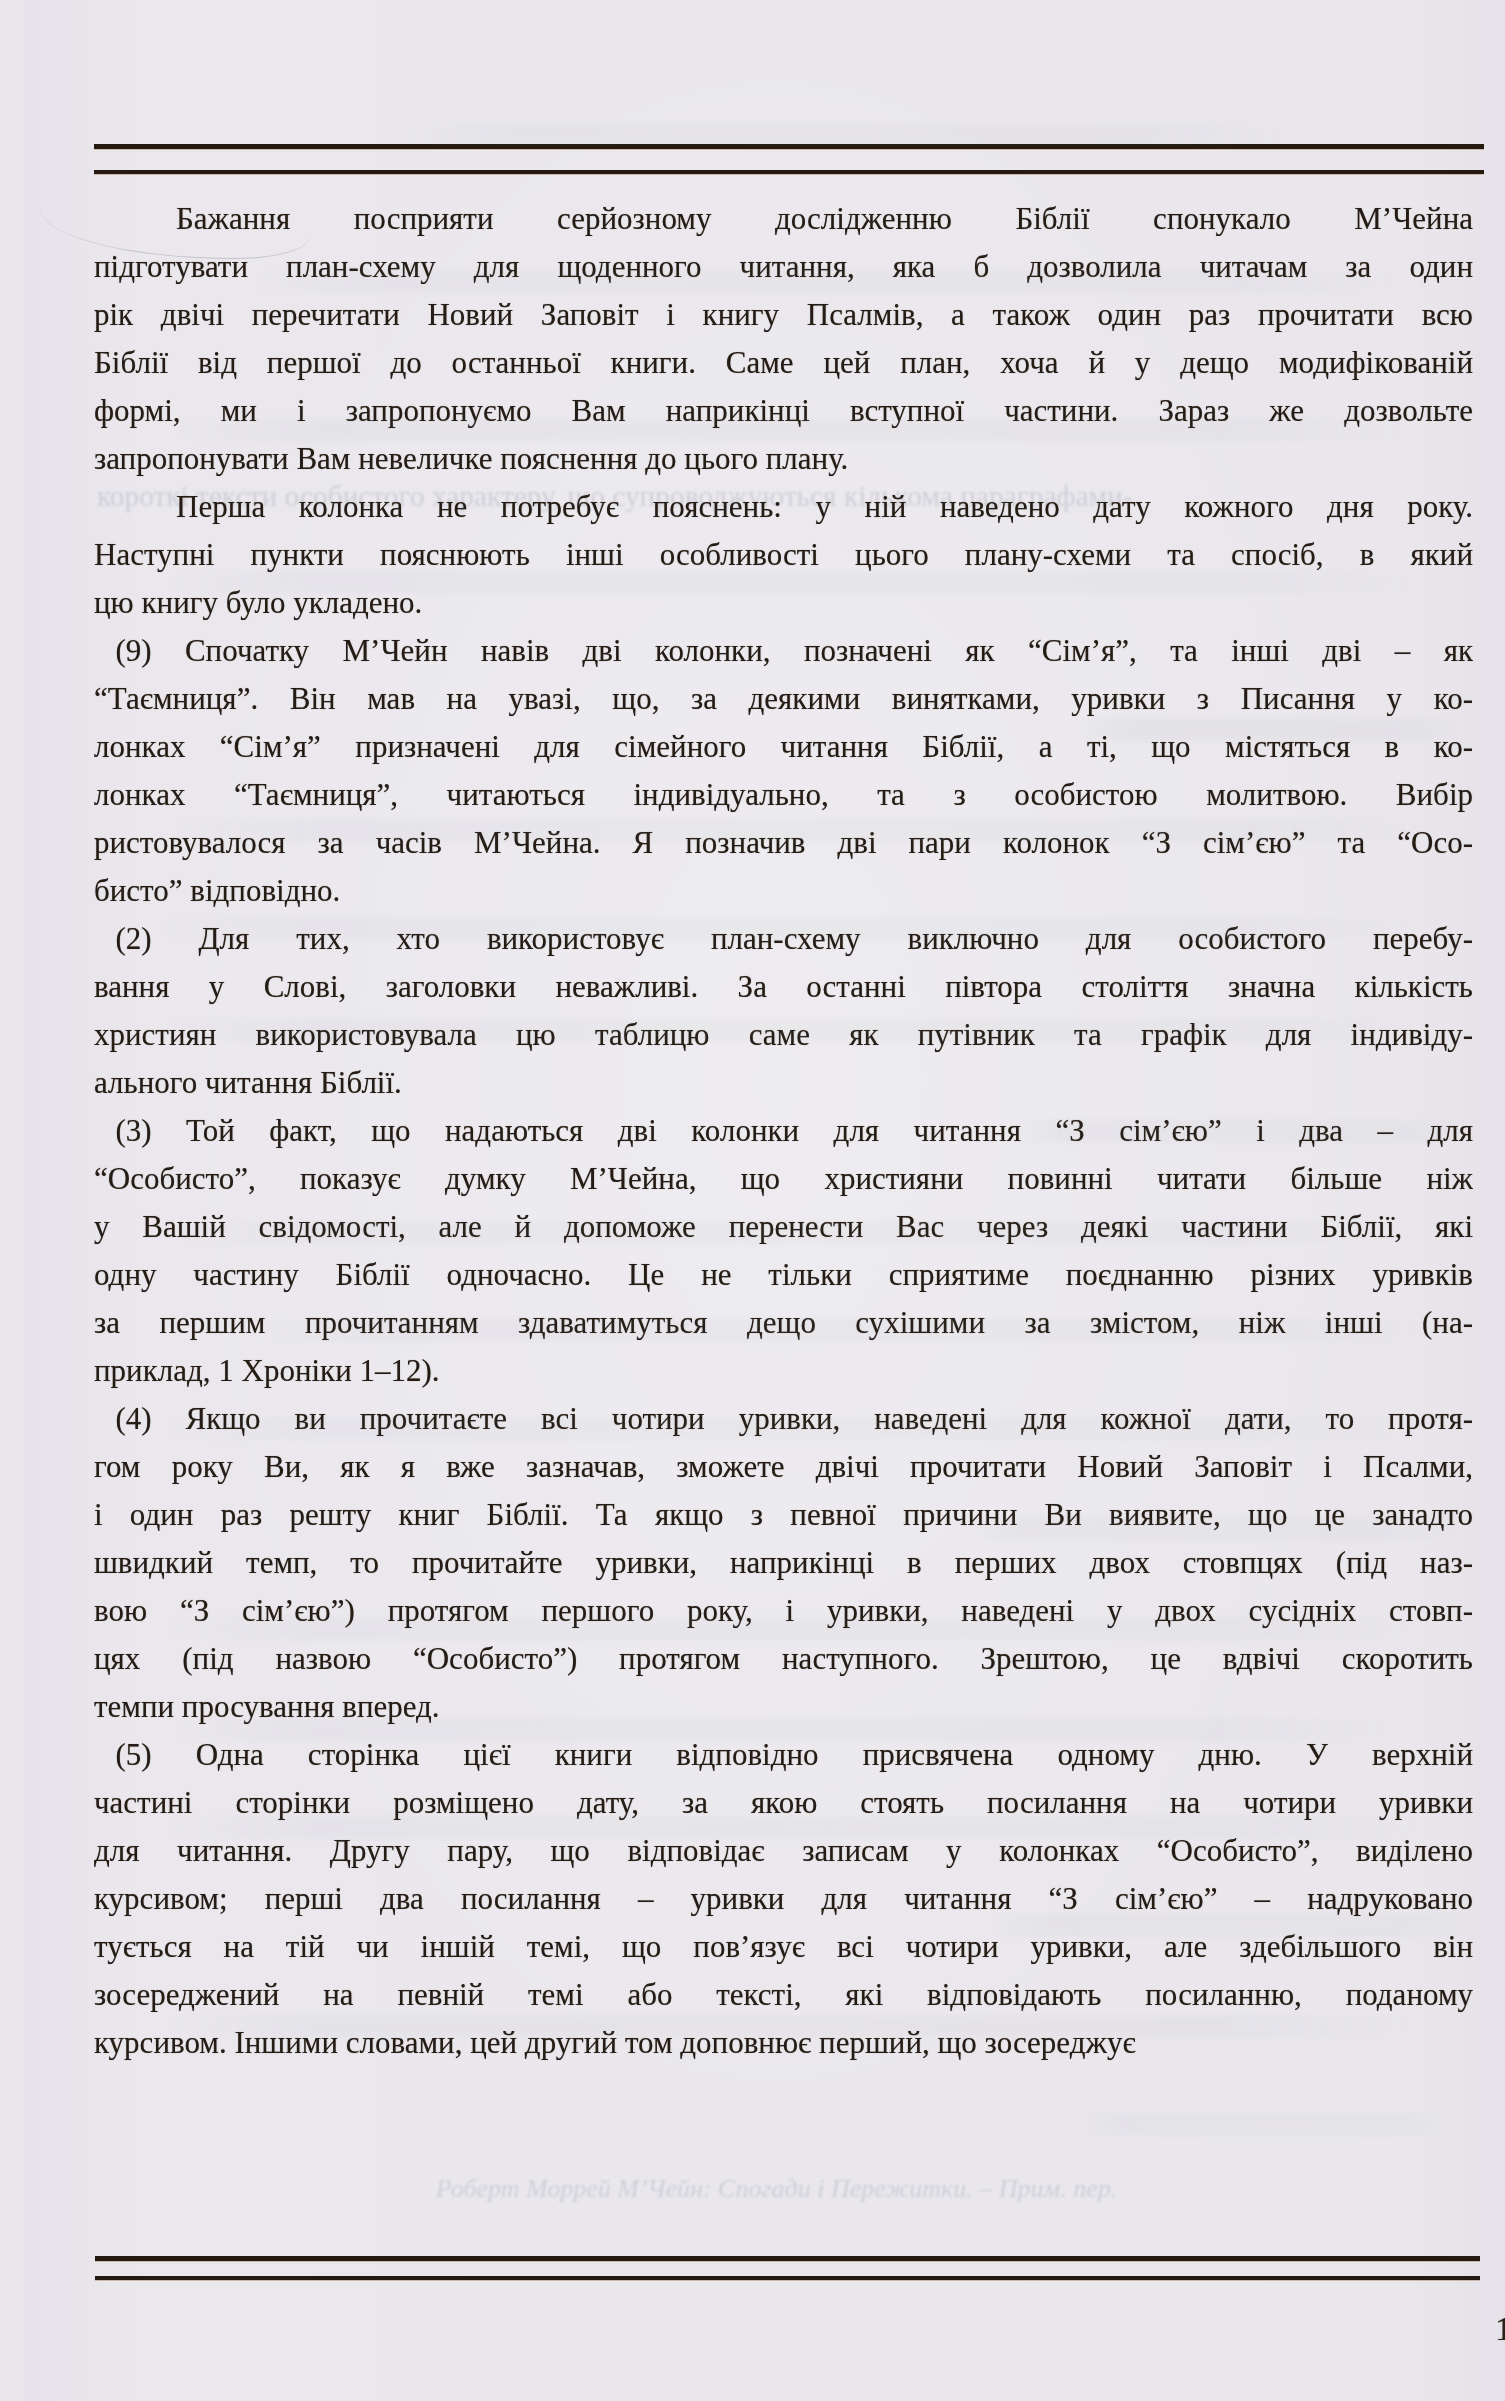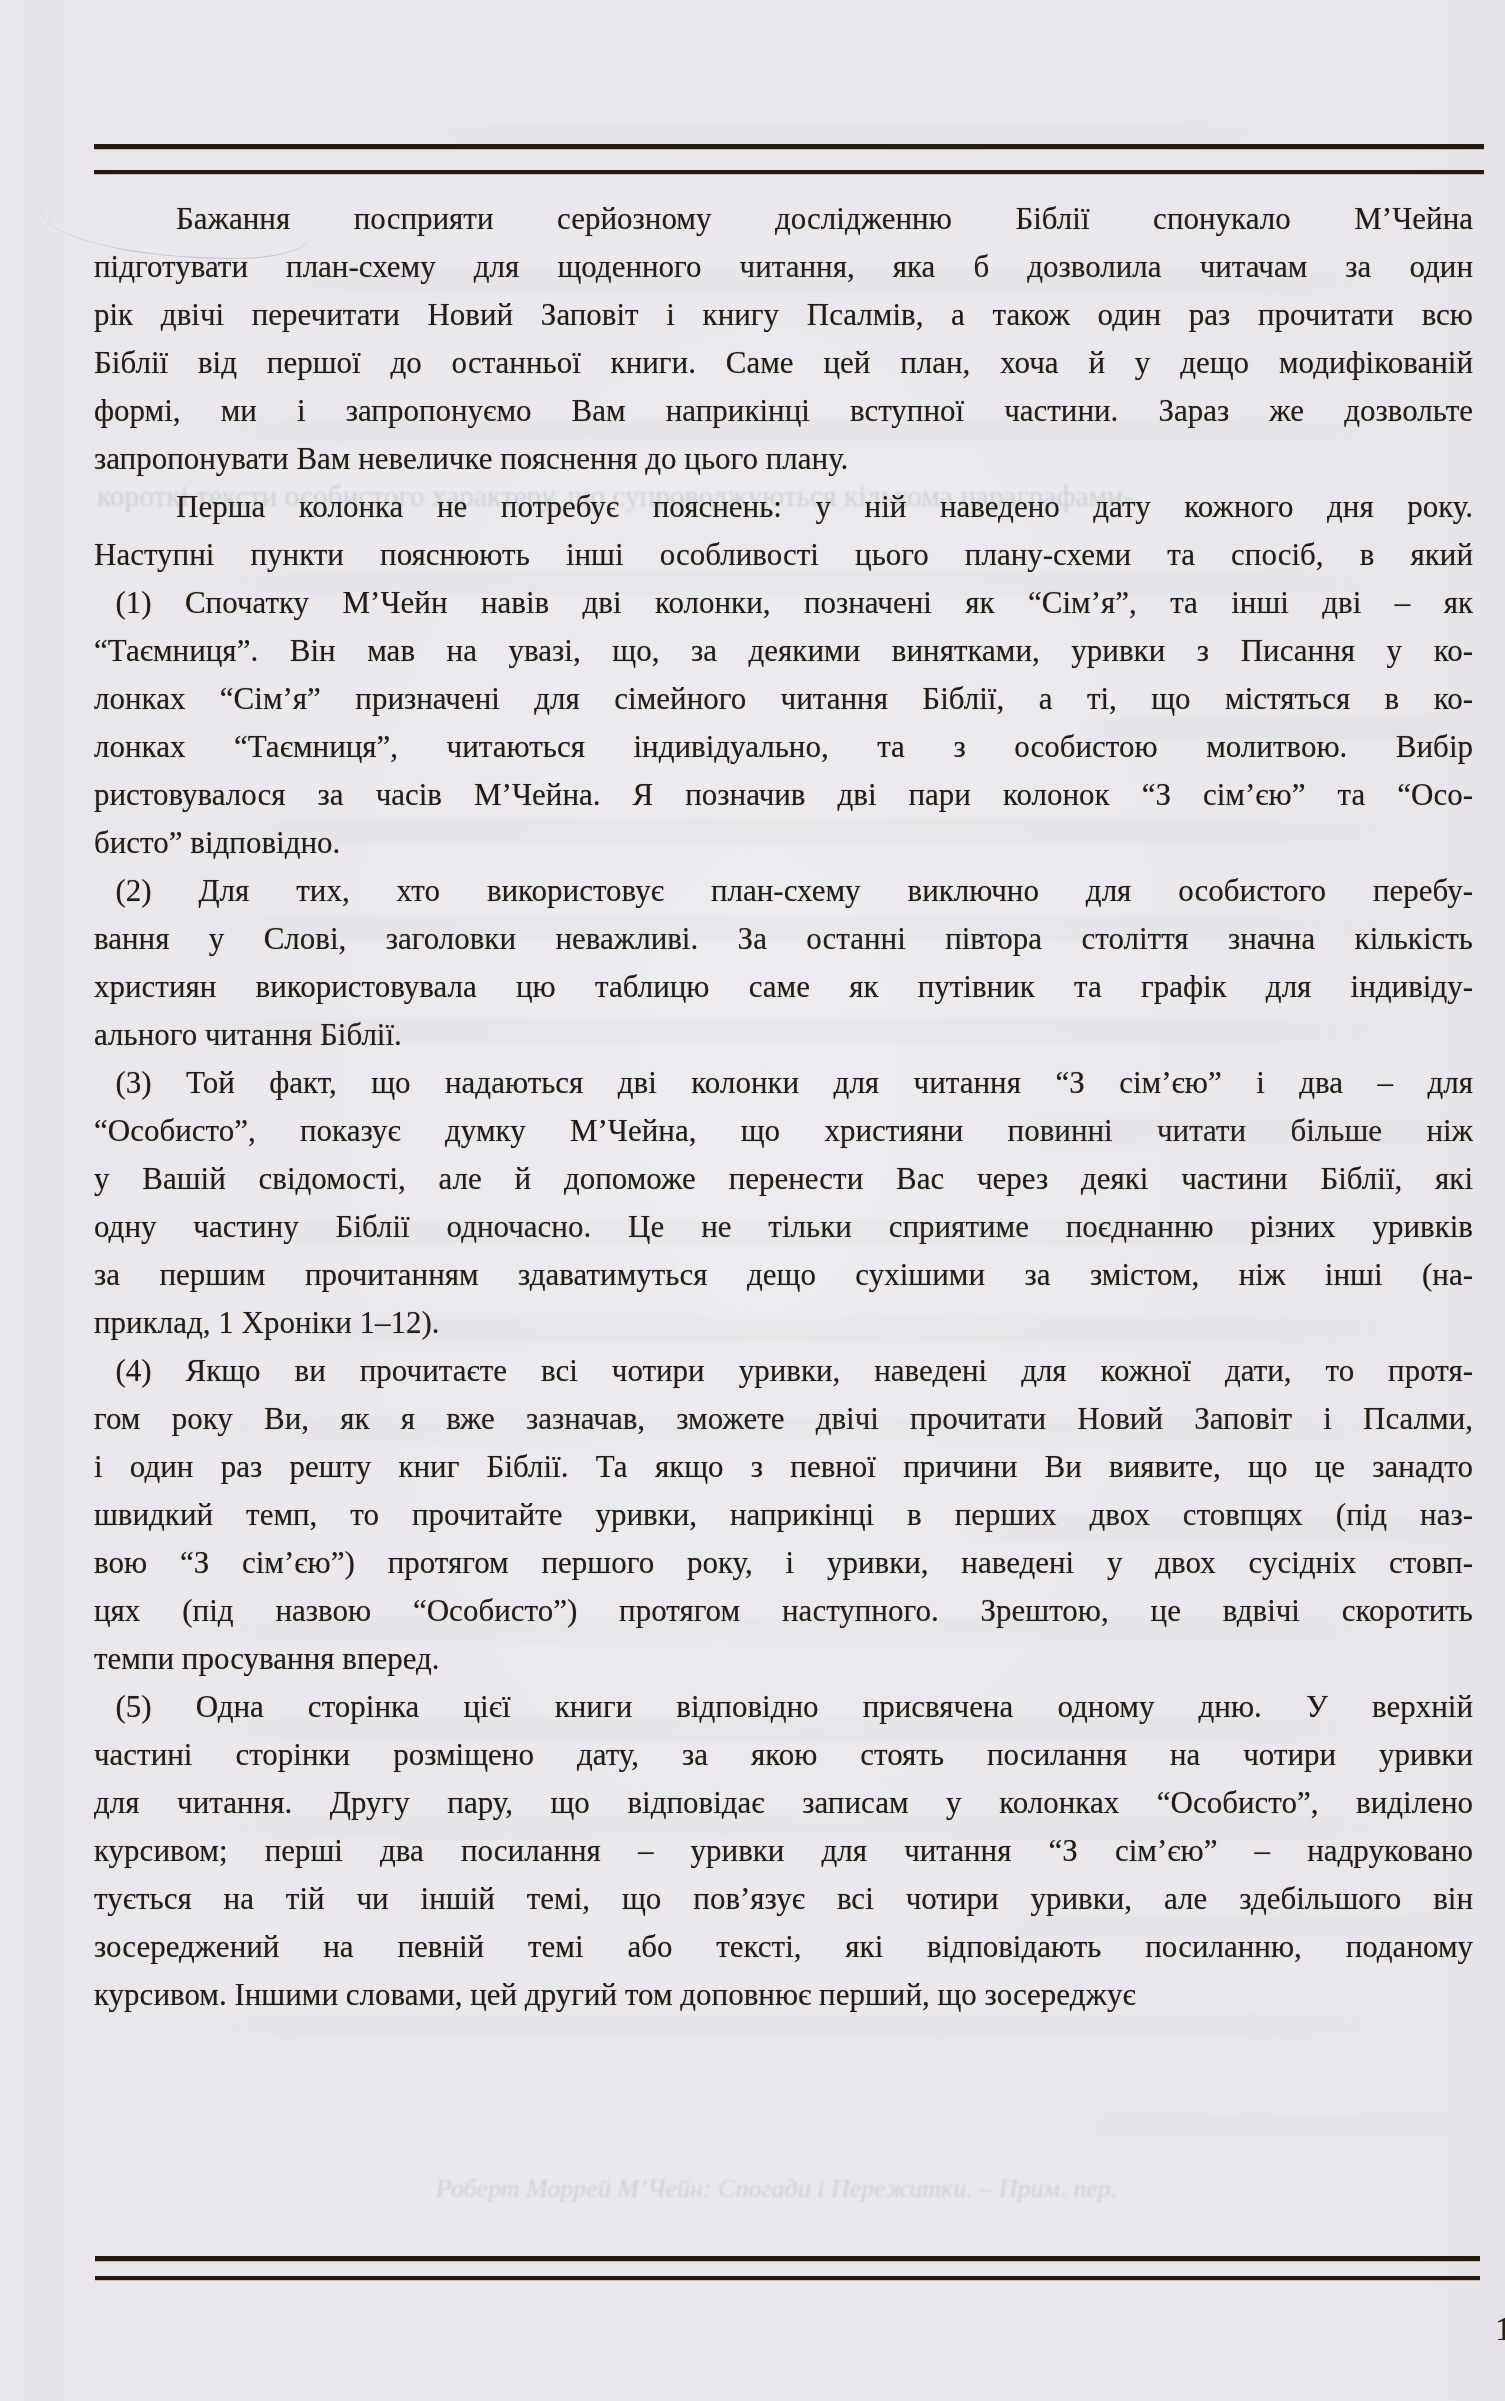--- a/index.html
+++ b/index.html
@@ -75,21 +75,22 @@
 
   <div class="text-block" id="body-text">
       <div class="line first">Бажання посприяти серйозному дослідженню Біблії спонукало М’Чейна</div>
       <div class="line">підготувати план-схему для щоденного читання, яка б дозволила читачам за один</div>
       <div class="line">рік двічі перечитати Новий Заповіт і книгу Псалмів, а також один раз прочитати всю</div>
       <div class="line">Біблії від першої до останньої книги. Саме цей план, хоча й у дещо модифікованій</div>
       <div class="line">формі, ми і запропонуємо Вам наприкінці вступної частини. Зараз же дозвольте</div>
       <div class="line end">запропонувати Вам невеличке пояснення до цього плану.</div>
       <div class="line first">Перша колонка не потребує пояснень: у ній наведено дату кожного дня року.</div>
       <div class="line">Наступні пункти пояснюють інші особливості цього плану-схеми та спосіб, в який</div>
-      <div class="line first-num">(1) Спочатку М’Чейн навів дві колонки, позначені як “Сім’я”, та інші дві – як</div>
+      <div class="line end">цю книгу було укладено.</div>
+      <div class="line first-num">(9) Спочатку М’Чейн навів дві колонки, позначені як “Сім’я”, та інші дві – як</div>
       <div class="line">“Таємниця”. Він мав на увазі, що, за деякими винятками, уривки з Писання у ко-</div>
       <div class="line">лонках “Сім’я” призначені для сімейного читання Біблії, а ті, що містяться в ко-</div>
       <div class="line">лонках “Таємниця”, читаються індивідуально, та з особистою молитвою. Вибір</div>
       <div class="line">ристовувалося за часів М’Чейна. Я позначив дві пари колонок “З сім’єю” та “Осо-</div>
       <div class="line end">бисто” відповідно.</div>
       <div class="line first-num">(2) Для тих, хто використовує план-схему виключно для особистого перебу-</div>
       <div class="line">вання у Слові, заголовки неважливі. За останні півтора століття значна кількість</div>
       <div class="line">християн використовувала цю таблицю саме як путівник та графік для індивіду-</div>
       <div class="line end">ального читання Біблії.</div>
       <div class="line first-num">(3) Той факт, що надаються дві колонки для читання “З сім’єю” і два – для</div>

